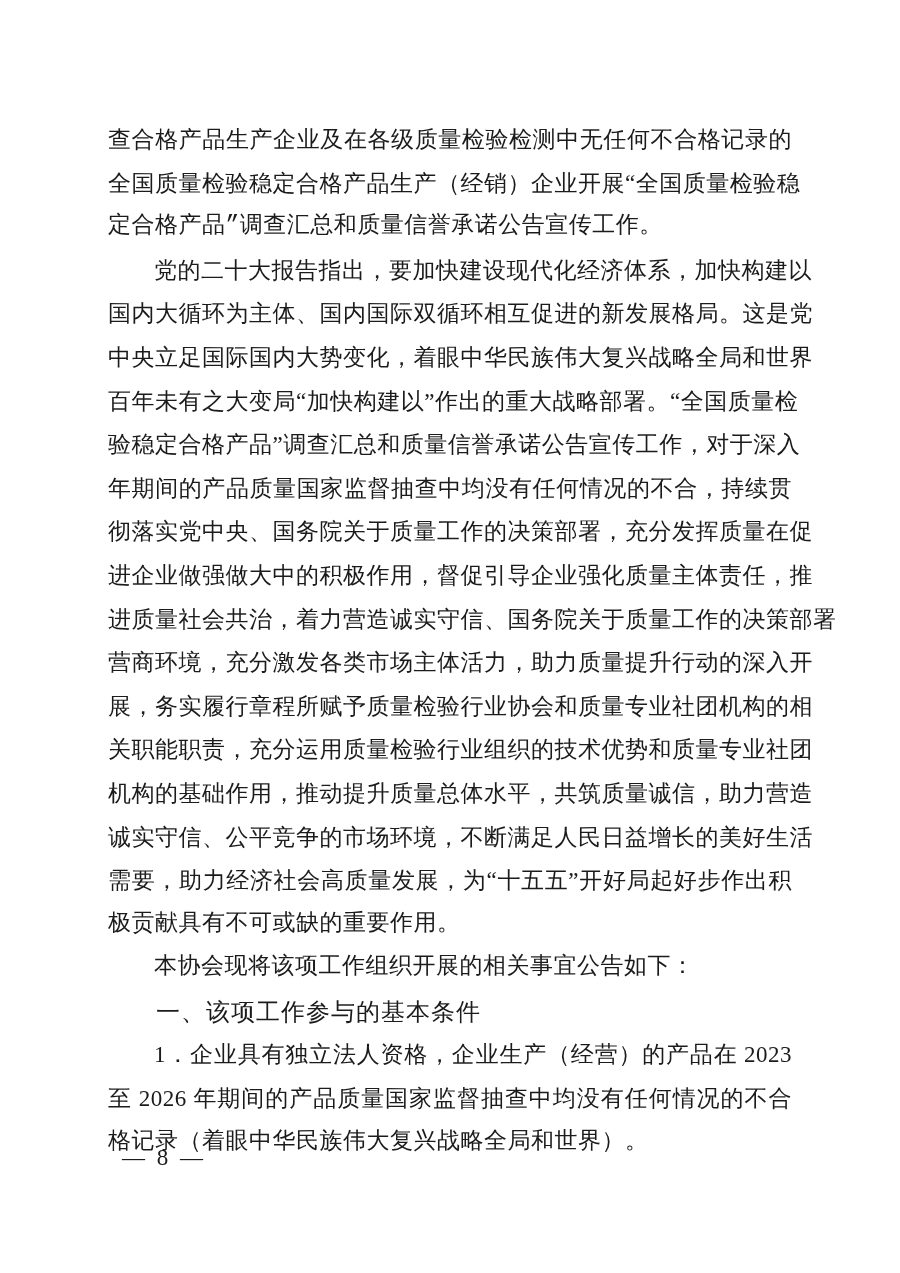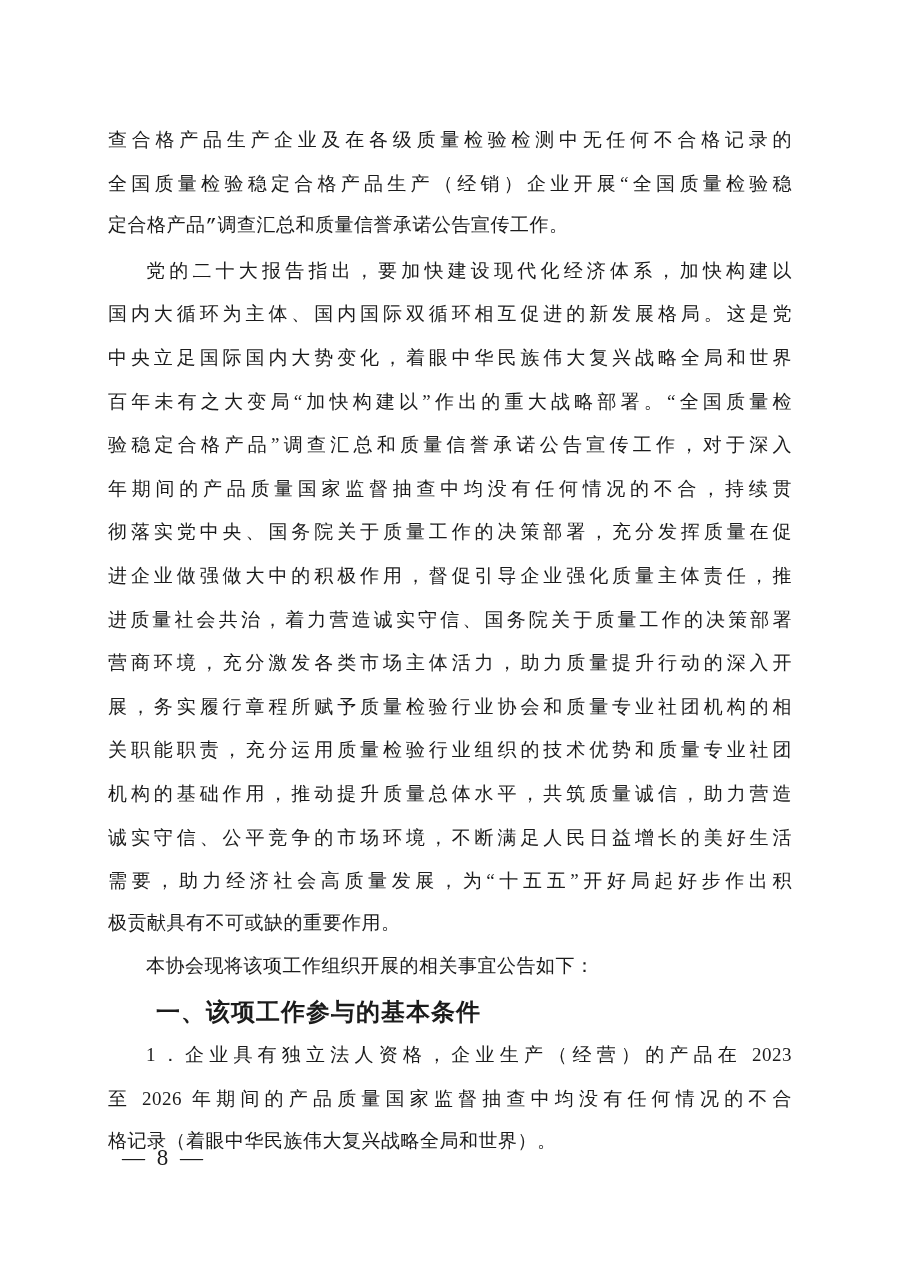--- a/index.html
+++ b/index.html
@@ -18,37 +18,37 @@
   }
   .text-block {
     position: absolute;
     left: 108px;
     top: 118px;
     width: 684px;
   }
   .line {
     height: 43.6px;
     line-height: 43.6px;
-    font-size: 19px;
+    font-size: 23px;
     letter-spacing: 0.5px;
     text-align: justify;
     text-align-last: justify;
     white-space: nowrap;
   }
   .line.para-end {
     text-align: left;
     text-align-last: left;
     font-family: Liberation Mono, monospace;
   }
   .line.indent {
     text-indent: 2em;
   }
   .line.heading {
     font-family: "Liberation Sans", "DejaVu Sans", sans-serif;
-    font-weight: bold;
+    font-weight: normal;
     font-size: 24px;
     letter-spacing: 1px;
     text-align: left;
     text-align-last: left;
   }
   .page-number {
     position: absolute;
     left: 122px;
     top: 1145px;
     font-size: 23px;

